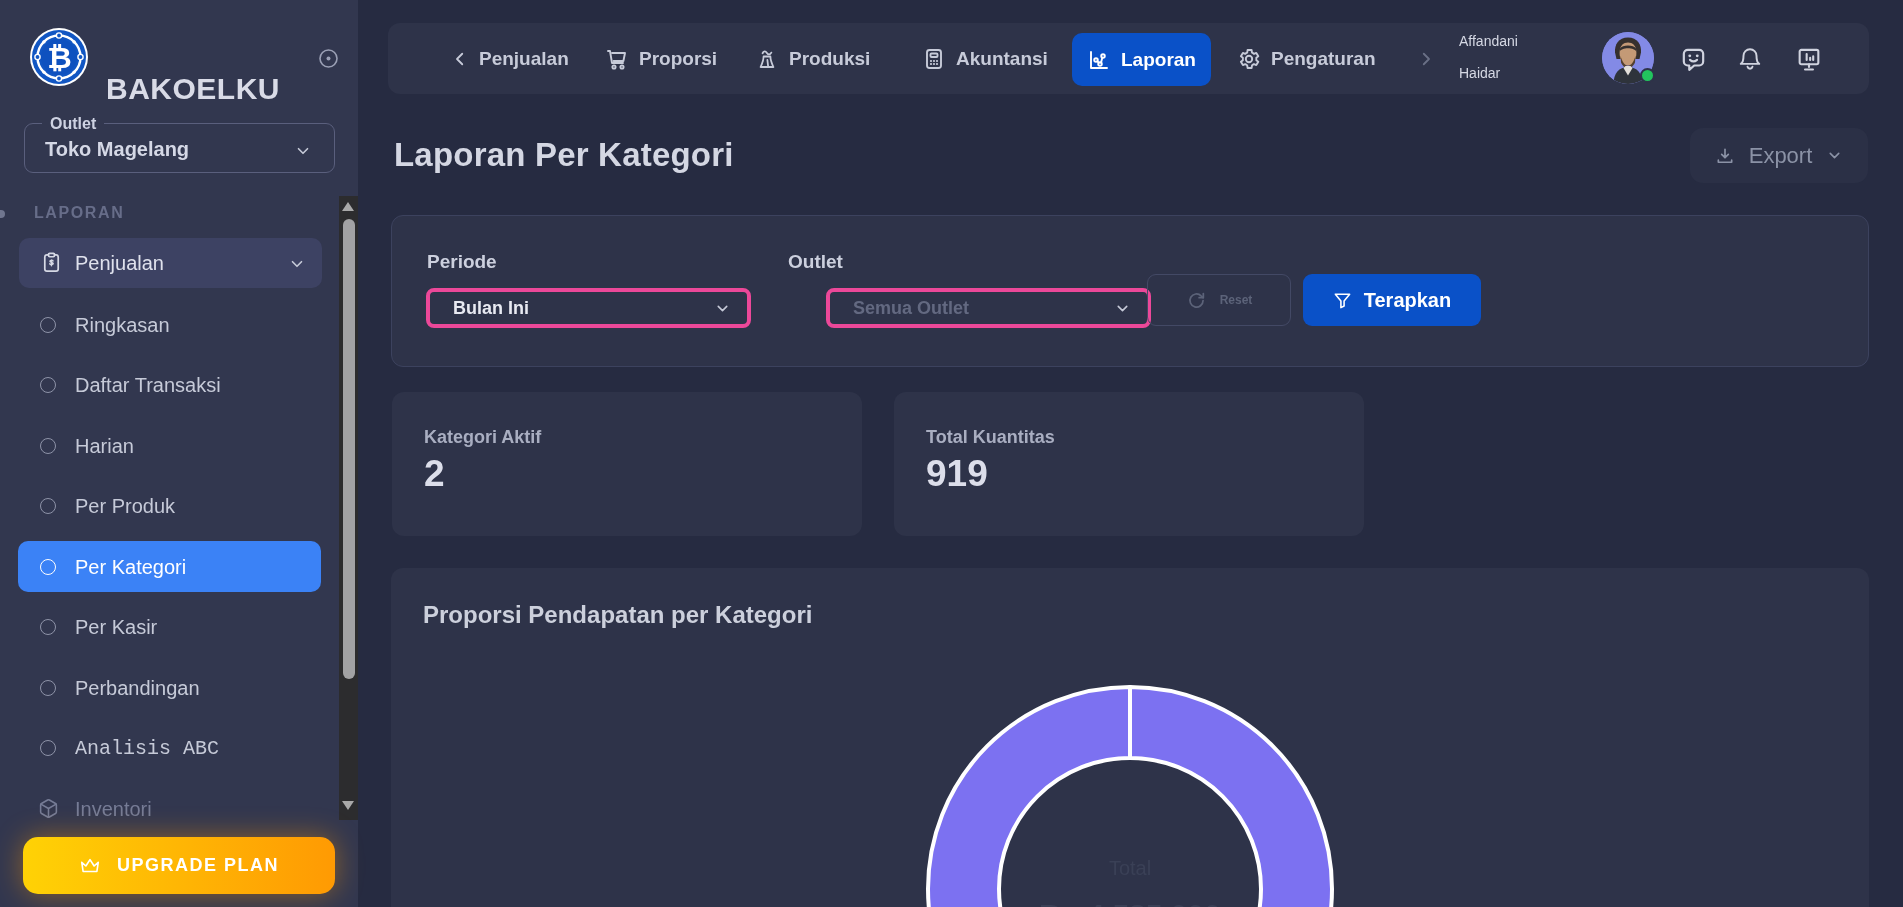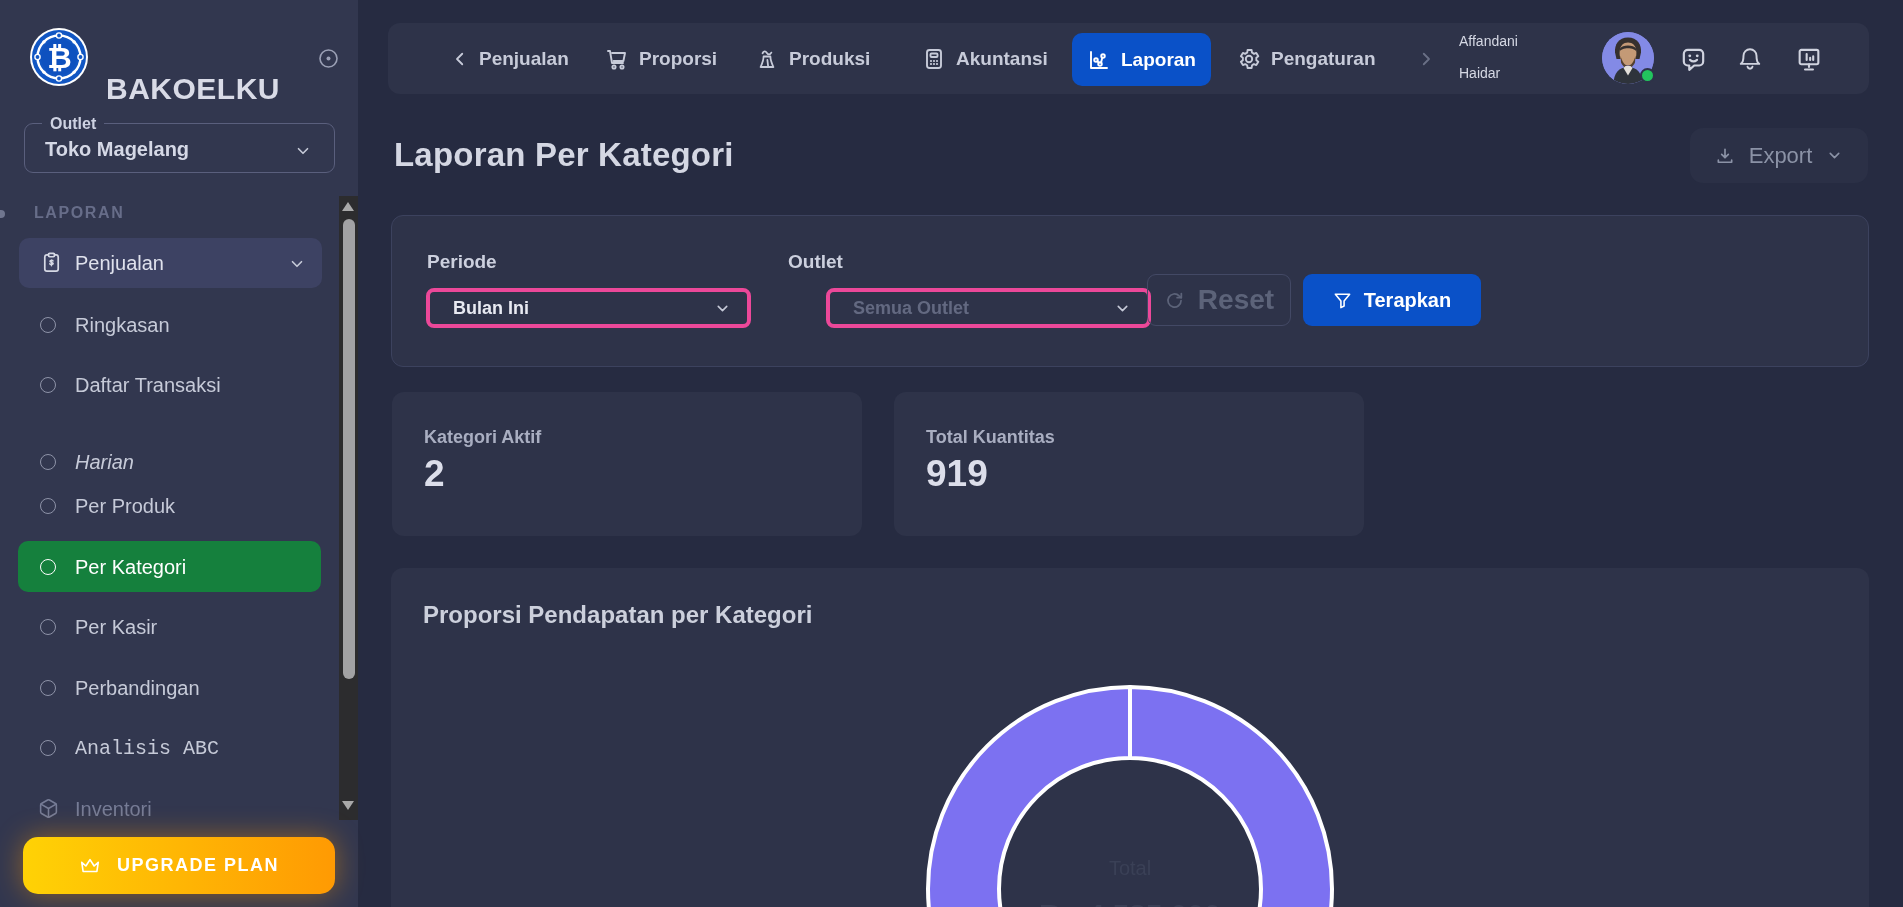--- a/index.html
+++ b/index.html
@@ -12,21 +12,21 @@
   #brand { left:106px; top:40px; font-size:30px; font-weight:800; color:#d9dbe7; letter-spacing:0.5px;margin-top:32px; }
   #collapseIcon { left:319px; top:49px; width:19px; height:19px; }
   #outletBox { left:24px; top:123px; width:311px; height:50px; border:1px solid #5a5f7d; border-radius:9px; }
   #outletLegend { left:42px; top:115px; background:#32374f; padding:0 8px; font-size:16px; font-weight:700; color:#ced2e2; }
   #outletVal { left:45px; top:138px; font-size:20px; font-weight:700; color:#d5d8e6; }
   #outletChev { left:294px; top:142px; width:18px; height:18px; }
   #laporanLbl { left:34px; top:204px; font-size:16px; font-weight:700; letter-spacing:1.6px; color:#676d89; }
   #laporanDot { left:-3px; top:210px; width:8px; height:8px; border-radius:50%; background:#70768f; }
   .menuParent { left:19px; width:303px; height:50px; border-radius:10px; background:#3d4263; }
   .subItem { left:18px; width:303px; height:51px; border-radius:10px; }
-  .subItem.active { background:#15803d; }
+  .subItem.active { background:#3b82f6; }
   .subCircle { position:absolute; left:22px; top:50%; margin-top:-8px; width:16px; height:16px; border:1.7px solid #8e93a8; border-radius:50%; }
   .subItem.active .subCircle { border-color:#fff; }
   .subText { position:absolute; left:57px; top:50%; margin-top:-11px; font-size:20px; color:#c6cad8; }
   .subItem.active .subText { color:#fff; font-weight:400; }
   
   #sbTrack { left:339px; top:196px; width:19px; height:624px; background:#2c2c2e; }
   #sbThumb { left:342.5px; top:219px; width:12.5px; height:460px; background:#a2a2a4; border-radius:6px; }
   .sbArrow { width:0; height:0; border-left:6.5px solid transparent; border-right:6.5px solid transparent; }
   #sbUp { left:342px; top:202px; border-bottom:9px solid #a9a9a9; }
   #sbDown { left:342px; top:801px; border-top:9px solid #a9a9a9; }
@@ -48,21 +48,21 @@
   #pageTitle { left:36px; top:136px; font-size:33px; font-weight:800; color:#d4d7e3; letter-spacing:.2px; }
   #exportBtn { left:1332px; top:128px; width:178px; height:55px; background:#2b3046; border-radius:13px;
     display:flex; align-items:center; justify-content:center; gap:14px; color:#8b92a6; font-size:22px; font-weight:400; }
   #filterCard { left:33px; top:215px; width:1478px; height:152px; background:#2e3349; border:1px solid #3c425e; border-radius:12px; }
   .fLabel { position:absolute; top:35px; font-size:19px; font-weight:700; color:#ccd0de; }
   .select { position:absolute; top:72px; width:325px; height:40px; border:4px solid #ec4899; border-radius:8px;
     display:flex; align-items:center; padding:0 16px 0 23px; }
   .select .stext { flex:1; font-size:18px; font-weight:700; color:#e8eaf2; }
   .select .stext.dim { color:#636981; }
   #resetBtn { position:absolute; left:755px; top:58px; width:144px; height:52px; border:1.5px solid #434965; border-radius:9px;
-    display:flex; align-items:center; justify-content:center; gap:13px; color:#5c6379; font-size:28px; font-weight:700; }
+    display:flex; align-items:center; justify-content:center; gap:13px; color:#5c6379; font-size:12px; font-weight:700; }
   #applyBtn { position:absolute; left:911px; top:58px; width:178px; height:52px; background:#0a51c8; border-radius:9px;
     display:flex; align-items:center; justify-content:center; gap:12px; color:#fff; font-size:20px; font-weight:700; }
   .statCard { top:392px; width:470px; height:144px; background:#2e3349; border-radius:12px; }
   .statLabel { position:absolute; left:32px; top:35px; font-size:18px; font-weight:700; color:#a9aec1; }
   .statValue { position:absolute; left:32px; top:61px; font-size:37px; font-weight:800; color:#dcdeea; }
   #chartCard { left:33px; top:568px; width:1478px; height:400px; background:#2e3349; border-radius:12px; }
   #chartTitle { left:32px; top:33px; font-size:24px; font-weight:700; color:#ccd0dc; }
   svg.icon { display:block; }
 </style>
 </head>
@@ -265,21 +265,21 @@
         </svg>
     </div>
     <div class="subItem abs" style="top:299px;">
         <div class="subCircle"></div>
         <div class="subText">Ringkasan</div>
       </div>
     <div class="subItem abs" style="top:359px;">
         <div class="subCircle"></div>
         <div class="subText">Daftar Transaksi</div>
       </div>
-    <div class="subItem abs" style="top:436px;font-style:italic;">
+    <div class="subItem abs" style="top:420px;">
         <div class="subCircle"></div>
         <div class="subText">Harian</div>
       </div>
     <div class="subItem abs" style="top:480px;">
         <div class="subCircle"></div>
         <div class="subText">Per Produk</div>
       </div>
     <div class="subItem active abs" style="top:541px;">
         <div class="subCircle"></div>
         <div class="subText">Per Kategori</div>

